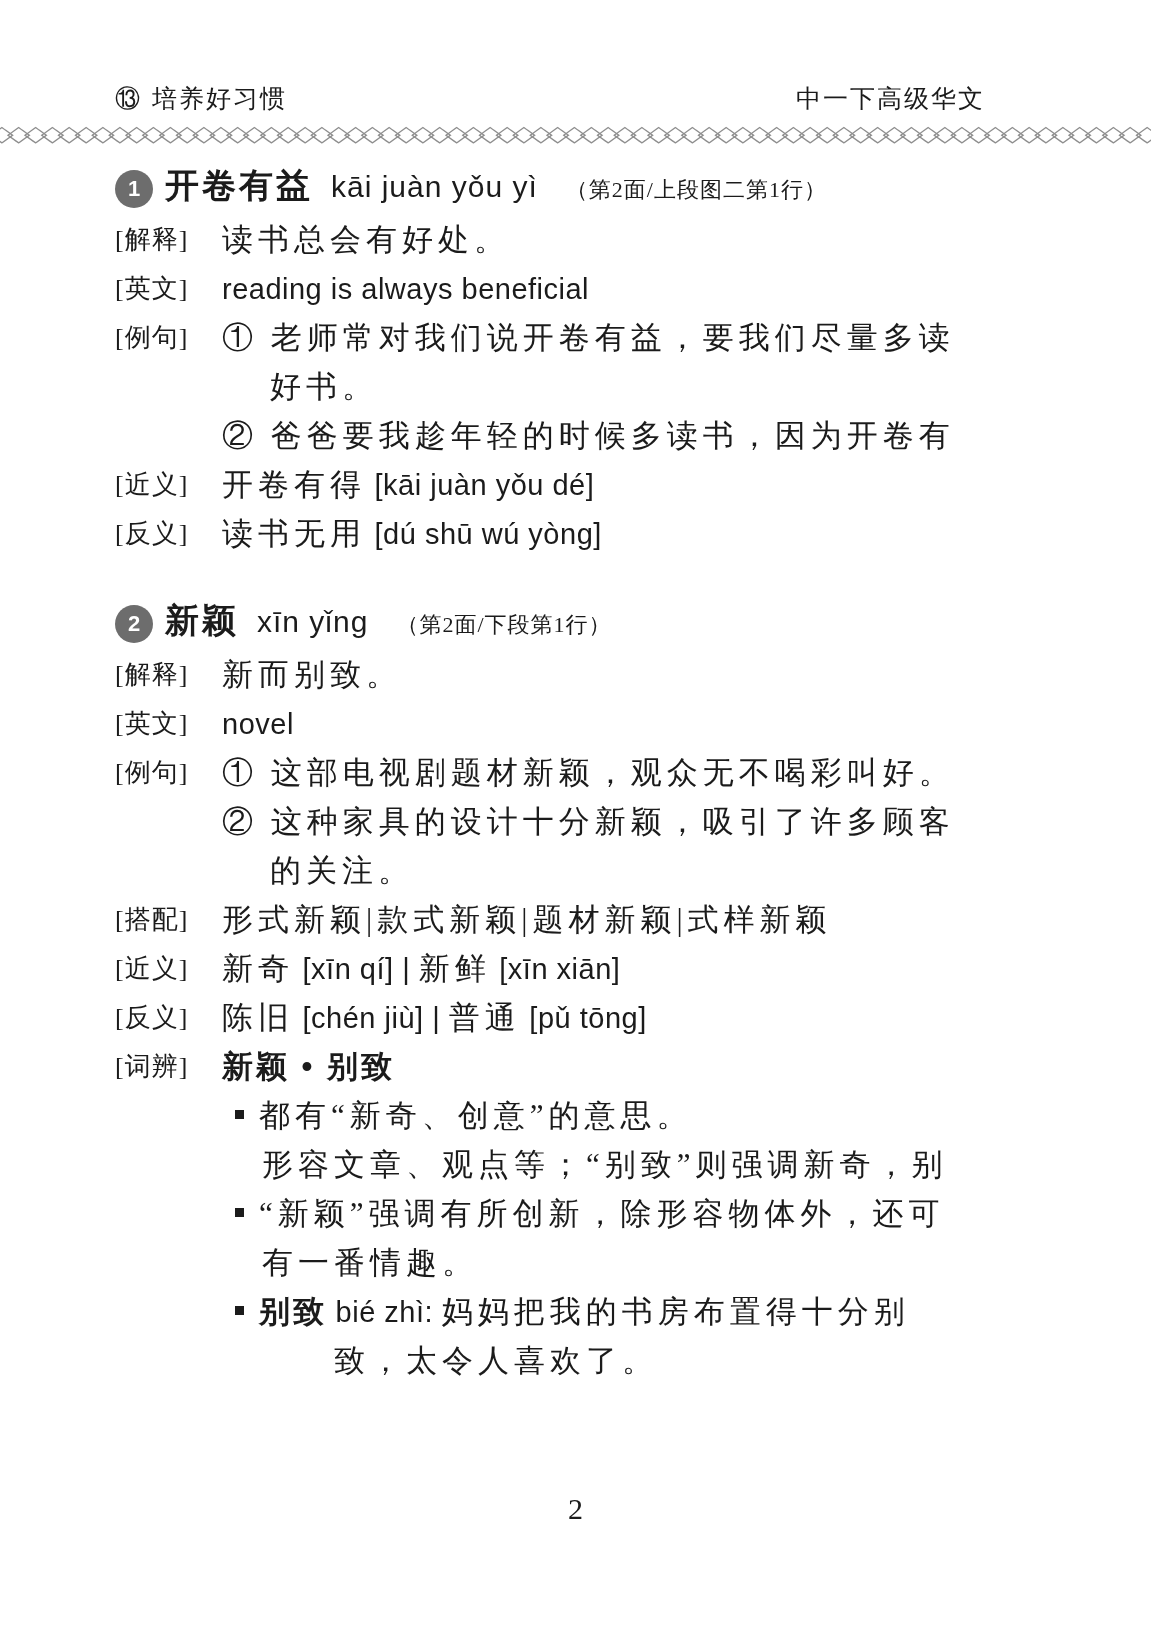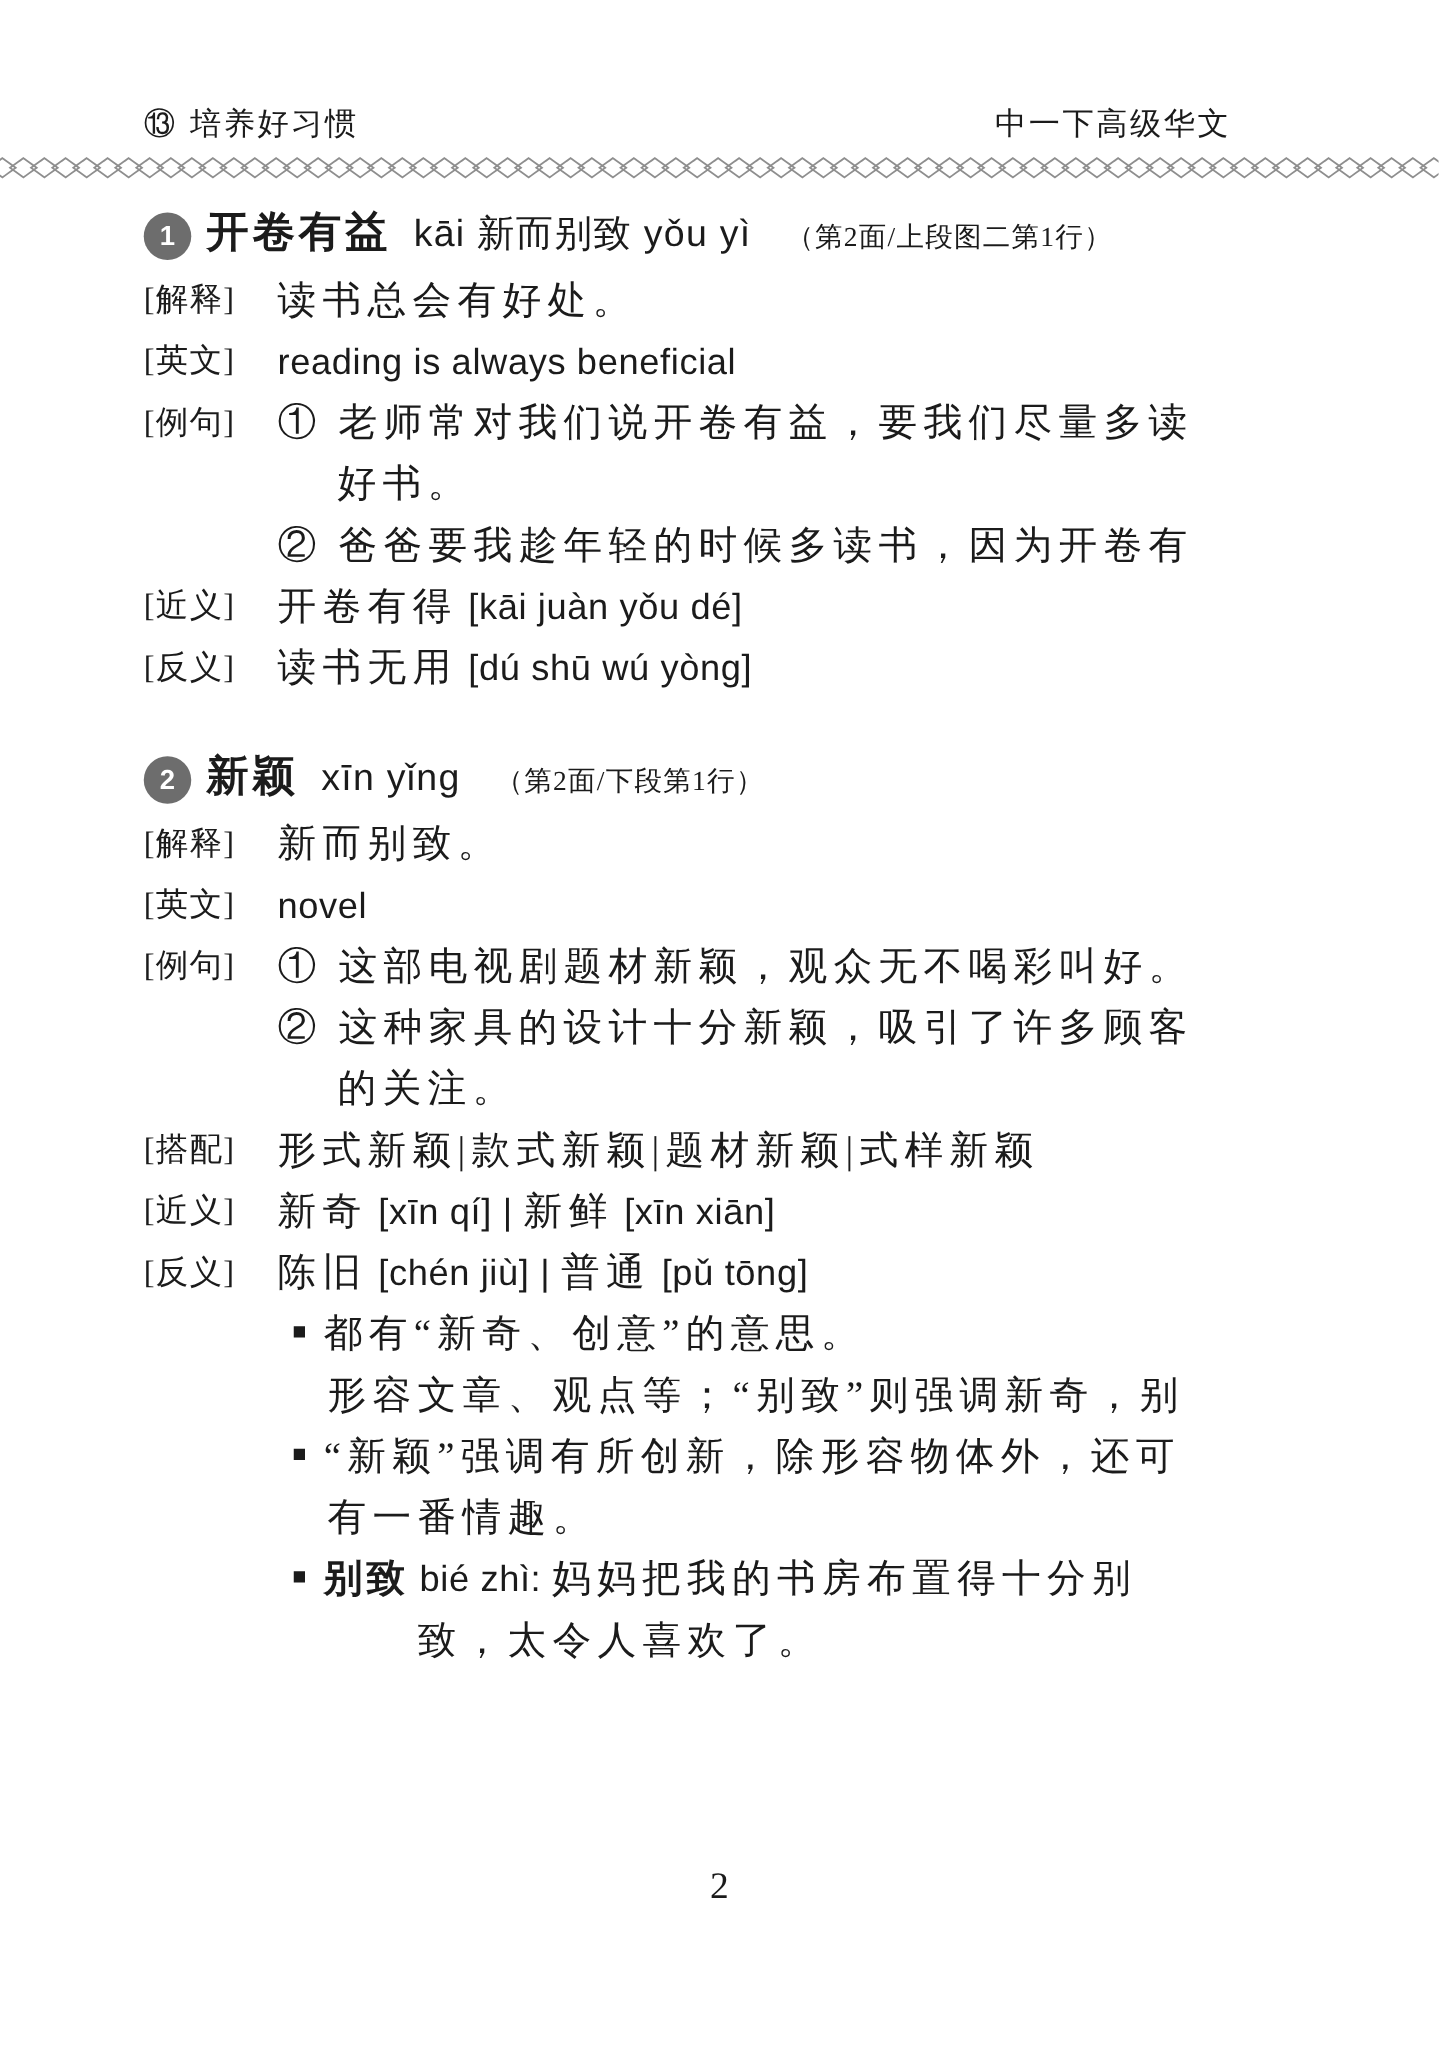--- a/index.html
+++ b/index.html
@@ -91,21 +91,21 @@
     <div class="hdr-right">中一下高级华文</div>
   </div>
 
   <div class="divider"></div>
 
   <div class="entries">
       <div class="entry">
         <div class="entry-heading">
           <span class="entry-badge">1</span>
           <span class="entry-word">开卷有益</span>
-          <span class="entry-pinyin">kāi 新而别致 yǒu yì</span>
+          <span class="entry-pinyin">kāi juàn yǒu yì</span>
           <span class="entry-ref">（第2面/上段图二第1行）</span>
         </div>
         <div class="row">
           <span class="lbl">[解释]</span>
           <span class="content i0"><span class="s-cn">读书总会有好处。</span></span>
         </div>
         <div class="row">
           <span class="lbl">[英文]</span>
           <span class="content i0"><span class="s-sans">reading is always beneficial</span></span>
         </div>
@@ -163,20 +163,24 @@
         </div>
         <div class="row">
           <span class="lbl">[近义]</span>
           <span class="content i0"><span class="s-cn">新奇</span><span class="s-sans"> [xīn qí] | </span><span class="s-cn">新鲜</span><span class="s-sans"> [xīn xiān]</span></span>
         </div>
         <div class="row">
           <span class="lbl">[反义]</span>
           <span class="content i0"><span class="s-cn">陈旧</span><span class="s-sans"> [chén jiù] | </span><span class="s-cn">普通</span><span class="s-sans"> [pǔ tōng]</span></span>
         </div>
         <div class="row">
+          <span class="lbl">[词辨]</span>
+          <span class="content i0"><span class="s-bold">新颖 • 别致</span></span>
+        </div>
+        <div class="row">
           <span class="lbl"></span>
           <span class="content ib"><span class="bullet-marker"></span><span class="s-cn">都有“新奇、创意”的意思。</span></span>
         </div>
         <div class="row">
           <span class="lbl"></span>
           <span class="content i3"><span class="s-cn">形容文章、观点等；“别致”则强调新奇，别</span></span>
         </div>
         <div class="row">
           <span class="lbl"></span>
           <span class="content ib"><span class="bullet-marker"></span><span class="s-cn">“新颖”强调有所创新，除形容物体外，还可</span></span>

